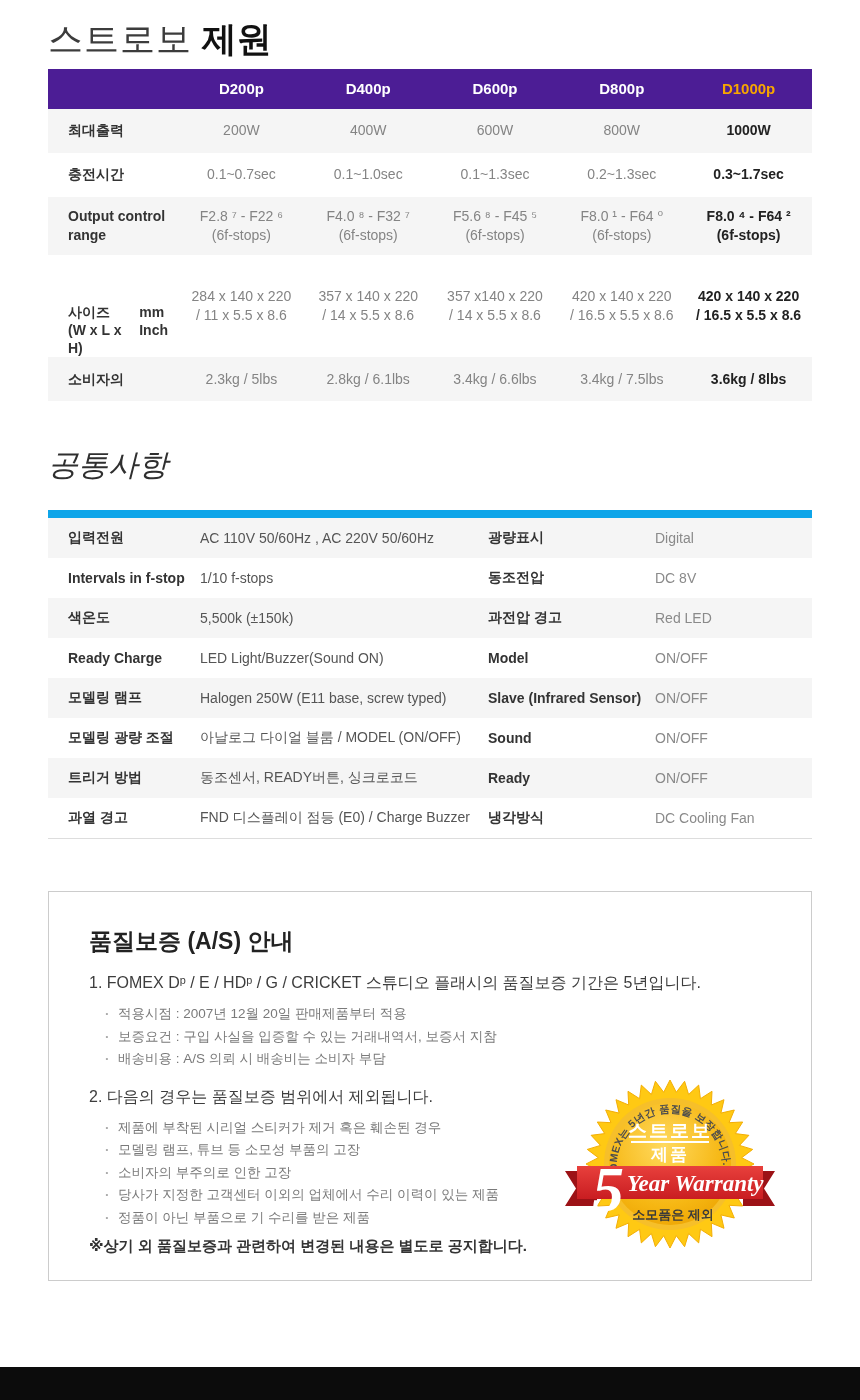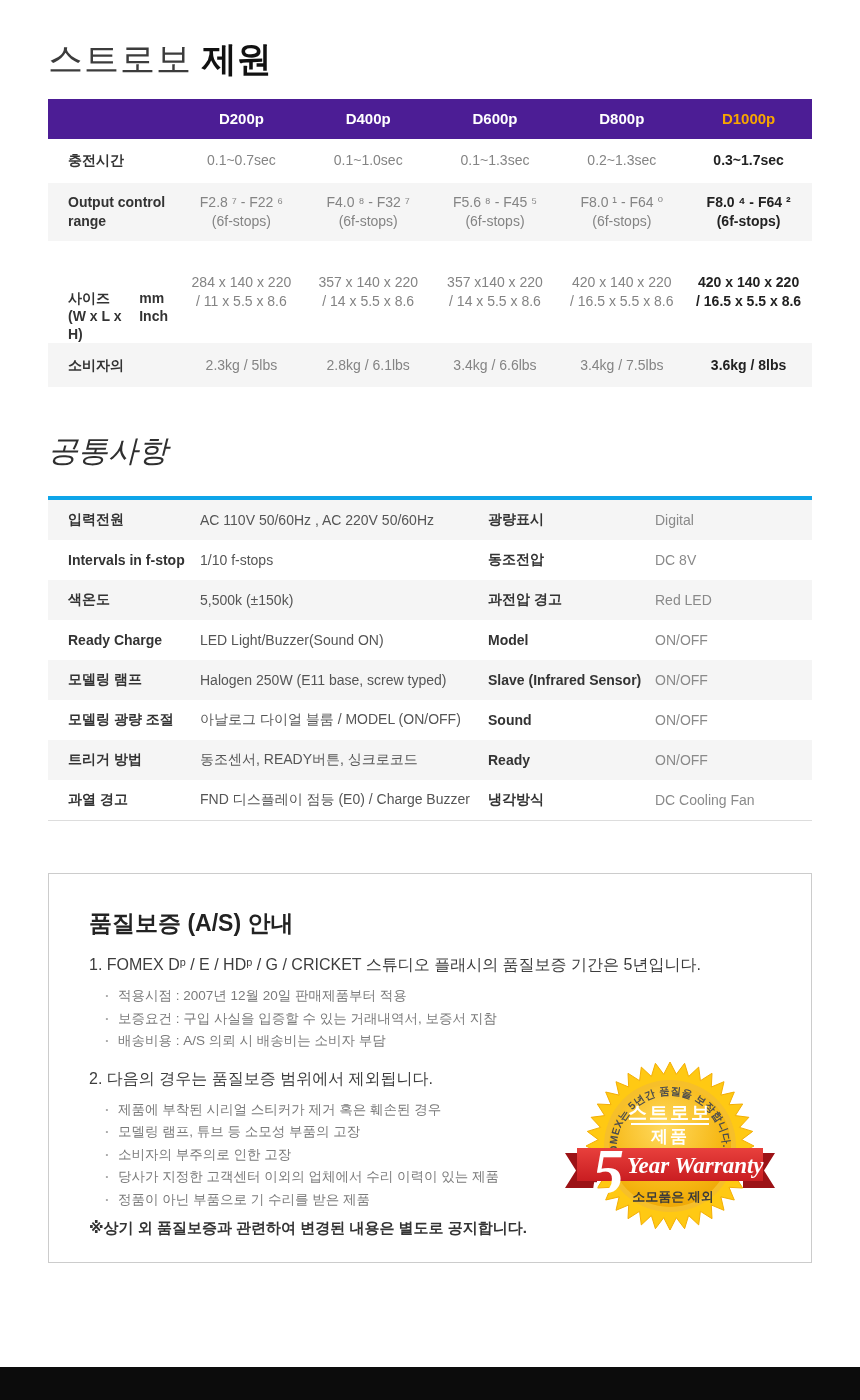--- a/index.html
+++ b/index.html
@@ -5,41 +5,41 @@
   * { margin:0; padding:0; box-sizing:border-box; }
   html,body { background:#fff; }
   body {
     width:860px; height:1400px; position:relative;
     font-family:"Liberation Sans","DejaVu Sans",sans-serif;
     color:#333; overflow:hidden;
   }
   .content { width:764px; margin-left:48px; }
 
   
-  .page-title { padding-top:40px; font-size:35px; line-height:1.1; margin-bottom:20px; }
+  .page-title { padding-top:20px; font-size:35px; line-height:1.1; margin-bottom:10px; }
   .page-title .light { font-weight:400; color:#3c3c3c; letter-spacing:1px; }
   .page-title .bold  { font-weight:800; color:#111; letter-spacing:0; }
 
   
   .spec-table { width:764px; }
   .thead { display:flex; align-items:center; height:40px; background:#4c1d95; }
   .thead .lbl-col { width:130px; }
   .thead .col { flex:1; text-align:center; color:#fff; font-weight:700; font-size:15px; }
   .thead .col.hl { color:#f7a600; }
   .trow { display:flex; align-items:center; min-height:44px; font-size:14px; }
   .trow.tall { min-height:58px; }
   .trow.gray { background:#f5f5f5; }
   .rlabel { width:130px; padding-left:20px; font-weight:700; color:#333; line-height:1.3; }
   .rlabel.size-lbl { display:flex; justify-content:space-between; padding-right:10px;margin-top:48px; }
   .tcell { flex:1; text-align:center; color:#848484; line-height:1.35; }
   .trow .tcell:last-child { color:#222; font-weight:700; }
 
   
   .section-title { margin-top:44px; margin-bottom:24px; font-size:30px; font-weight:400; color:#2f2f2f;font-style:italic; }
-  .common-table { width:764px; border-top:4px solid #0ea5e9; border-bottom:1px solid #ddd; }
+  .common-table { width:764px; border-top:8px solid #0ea5e9; border-bottom:1px solid #ddd; }
   .crow { display:flex; align-items:center; height:40px; padding-left:20px; font-size:14px; }
   .crow.gray { background:#f5f5f5; }
   .cl1 { width:132px; font-weight:700; color:#333; }
   .cv1 { width:288px; color:#555; }
   .cl2 { width:167px; font-weight:700; color:#333; }
   .cv2 { flex:1; color:#8a8a8a; }
 
   
   .warranty-box {
     margin-top:52px; width:764px; height:390px;
@@ -73,20 +73,28 @@
   <div class="spec-table">
     <div class="thead">
       <div class="lbl-col"></div>
       <div class="col">D200p</div>
       <div class="col">D400p</div>
       <div class="col">D600p</div>
       <div class="col">D800p</div>
       <div class="col hl">D1000p</div>
     </div>
 
+    <div class="trow gray">
+      <div class="rlabel">최대출력</div>
+      <div class="tcell">200W</div>
+      <div class="tcell">400W</div>
+      <div class="tcell">600W</div>
+      <div class="tcell">800W</div>
+      <div class="tcell">1000W</div>
+    </div>
 
     <div class="trow">
       <div class="rlabel">충전시간</div>
       <div class="tcell">0.1~0.7sec</div>
       <div class="tcell">0.1~1.0sec</div>
       <div class="tcell">0.1~1.3sec</div>
       <div class="tcell">0.2~1.3sec</div>
       <div class="tcell">0.3~1.7sec</div>
     </div>
 

